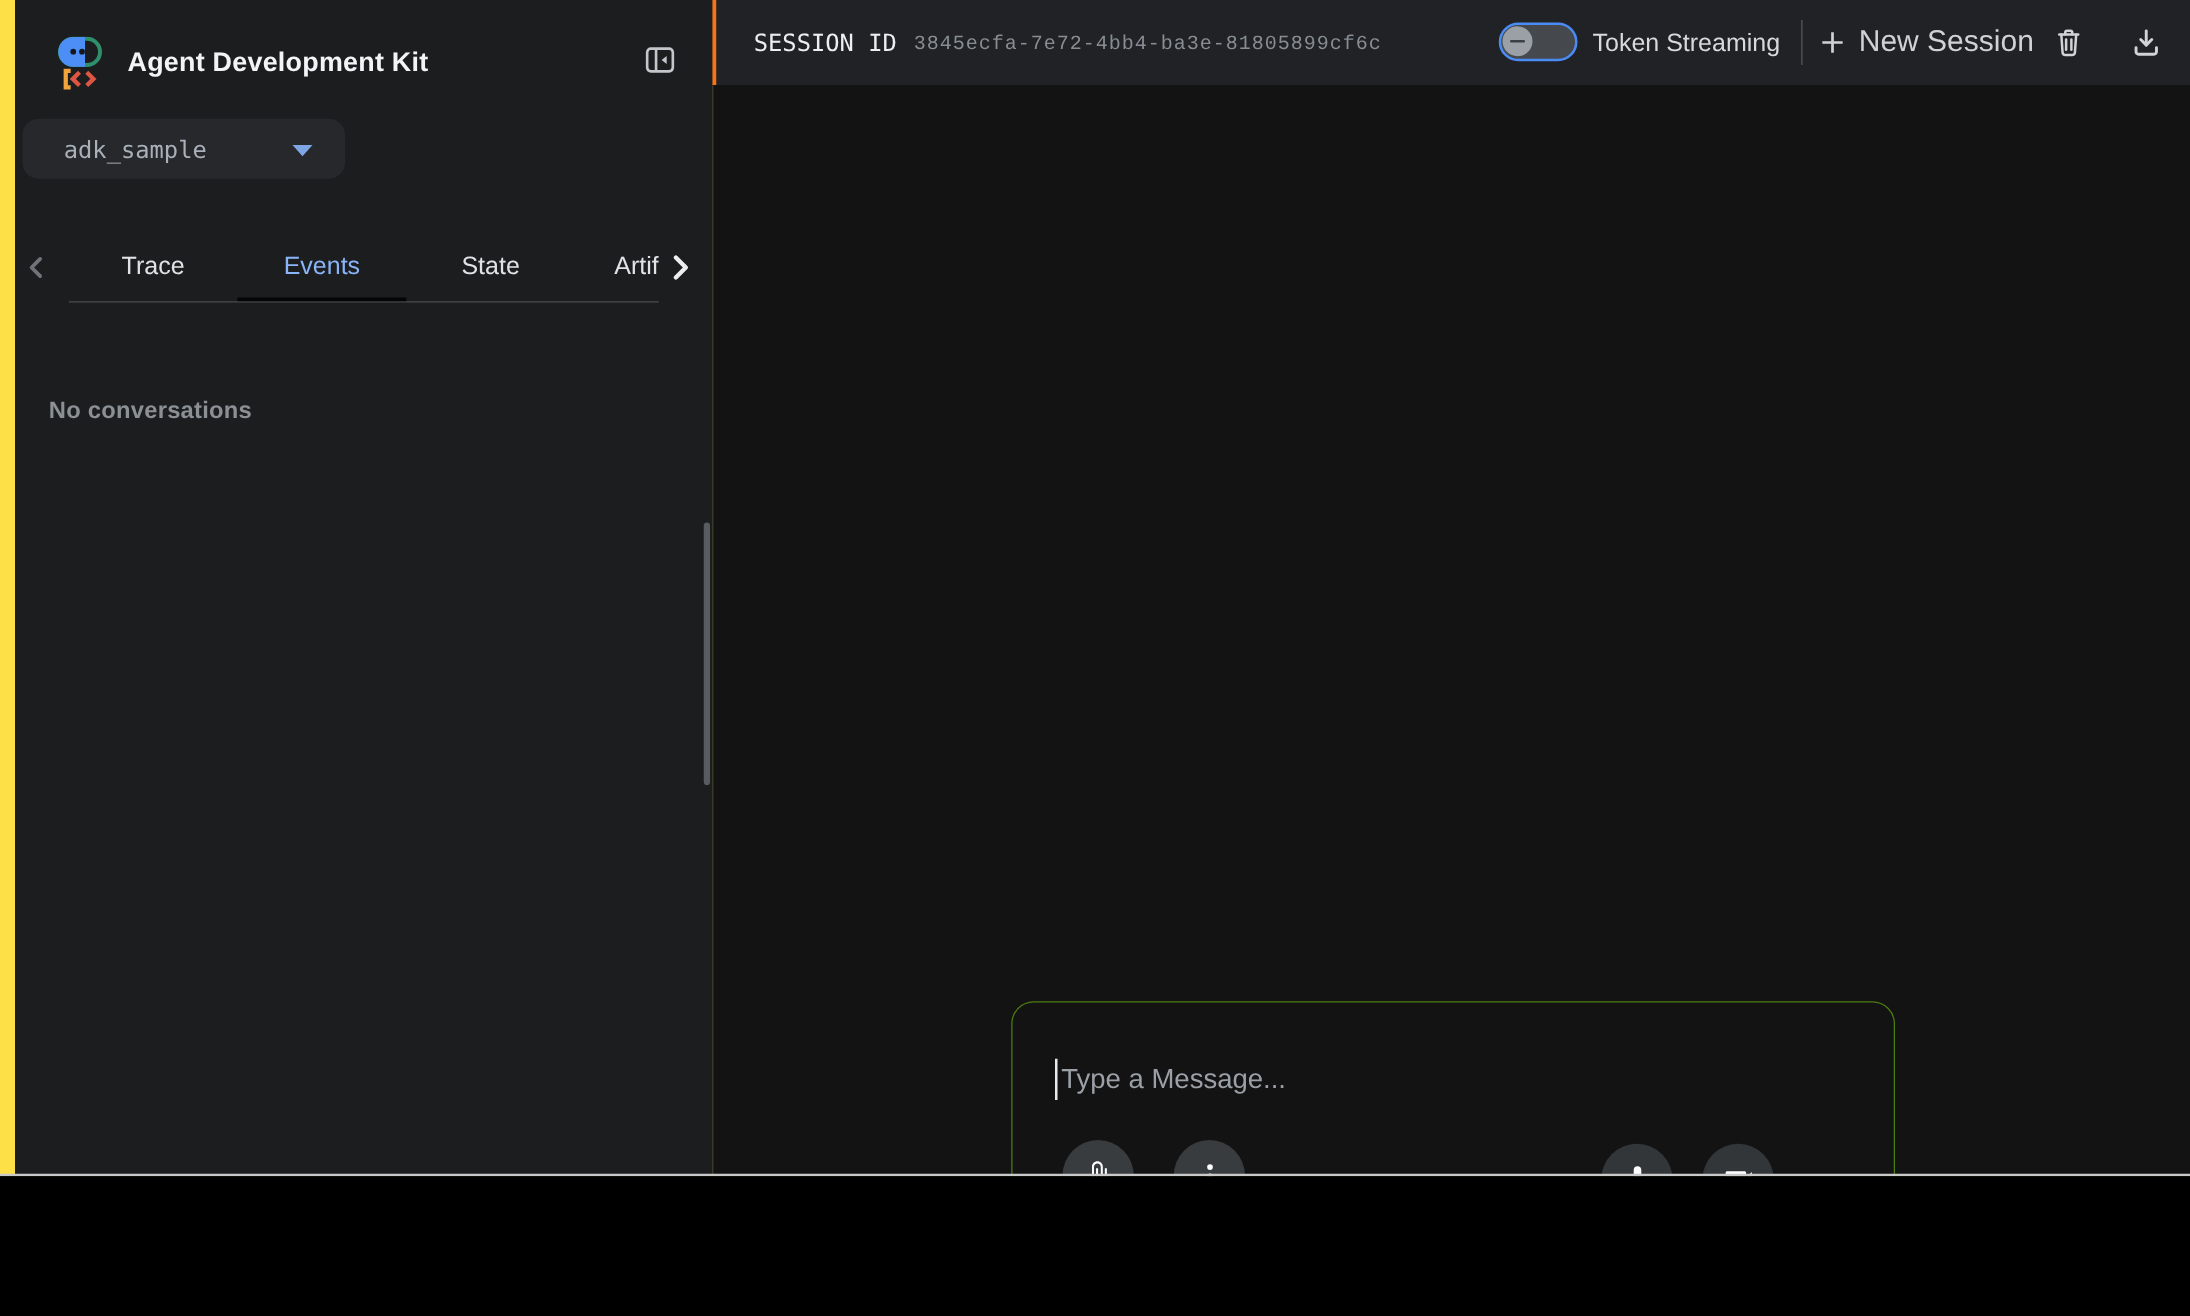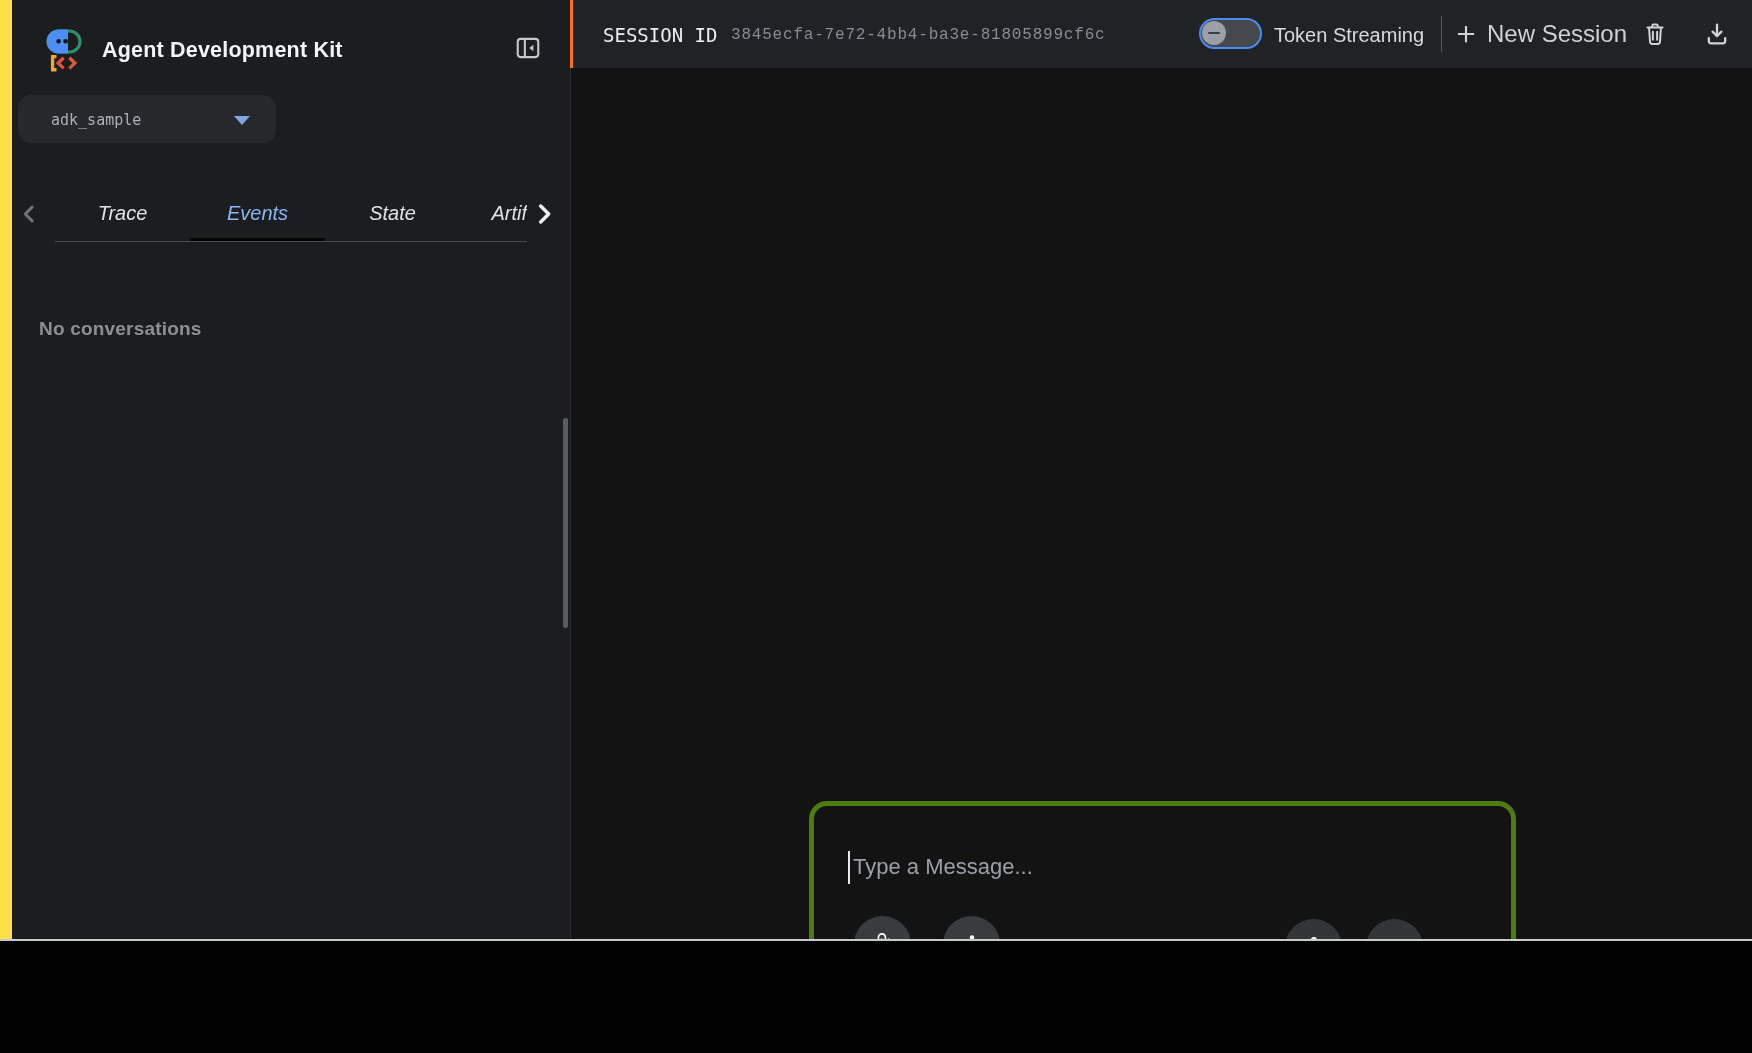--- a/index.html
+++ b/index.html
@@ -23,41 +23,41 @@
   .collapse-btn{
     position:absolute; left:498px; top:30px; width:36px; height:36px;
     background:none; border:none; cursor:pointer; color:#c3c7cc; padding:4px;
   }
   .agent-select{
     position:absolute; left:6px; top:95px; width:258px; height:48px;
     background:#26282b; border-radius:13px; cursor:pointer;
   }
   .agent-select .agent-name{
     position:absolute; left:33px; top:0; height:48px; line-height:50px;
-    font-family:"DejaVu Sans Mono", monospace; font-size:15px; color:#a9b0ba;
+    font-family:"DejaVu Sans Mono", monospace; font-size:19px; color:#a9b0ba;
   }
   .caret-down{
     position:absolute; left:216px; top:21px; width:0; height:0;
     border-left:8px solid transparent; border-right:8px solid transparent;
     border-top:9px solid #7fa6e4;
   }
   
   .tabs-row{ position:absolute; left:0; top:186px; width:100%; height:56px; }
   .tab-pag{ position:absolute; top:10px; width:36px; height:36px; background:none; border:none; cursor:pointer; }
   .tab-pag.prev{ left:2px; color:#6f7378; }
   .tab-pag.next{ left:516px; color:#eceef0; }
   .tabs-viewport{
     position:absolute; left:43px; top:0; width:472px; height:56px;
     overflow:hidden; border-bottom:1px solid #4a4c4f;
   }
   .tabs-track{ position:absolute; left:0; top:0; height:55px; display:flex; }
   .tab{
     width:135px; height:55px; line-height:55px; text-align:center;
     font-size:20px; font-weight:500; color:#e0e2e5; background:none; border:none;
-    cursor:pointer; flex:0 0 auto; font-family:"Liberation Sans", sans-serif;font-style:italic;
+    cursor:pointer; flex:0 0 auto; font-family:"Liberation Sans", sans-serif;
   }
   .tab.active{ color:#8ab4f8; }
   .ink-bar{ position:absolute; left:135px; top:52px; width:135px; height:4px; background:#050505; }
   .empty-state{
     position:absolute; left:27px; top:270px;
     font-size:19px; font-weight:600; color:#8b9095; letter-spacing:.2px;margin-top:48px;
   }
   .scroll-thumb{
     position:absolute; left:551px; top:418px; width:5px; height:210px;
     background:#585c61; border-radius:3px; cursor:pointer;
@@ -98,21 +98,21 @@
   .icon-btn{
     position:absolute; top:20px; width:28px; height:28px;
     background:none; border:none; cursor:pointer; color:#d0d3d7; padding:0;
   }
   .trash-btn{ left:1068px; }
   .download-btn{ left:1130px; }
   
   .chat-area{ position:absolute; left:0; top:68px; right:0; bottom:0; }
   .input-box{
     position:absolute; left:238px; top:733px; width:707px; height:202px;
-    border:5px solid #4d7c0f; border-radius:18px; cursor:text;
+    border:1px solid #4d7c0f; border-radius:18px; cursor:text;
   }
   .text-caret{ position:absolute; left:34px; top:45px; width:2px; height:33px; background:#e8eaed; }
   .placeholder{
     position:absolute; left:39px; top:48px; font-size:22px; color:#9aa0a6;
   }
   .circle-btn{
     position:absolute; width:57px; height:57px; border-radius:50%;
     border:none; cursor:pointer; color:#fff;
     display:flex; align-items:center; justify-content:center;
   }

